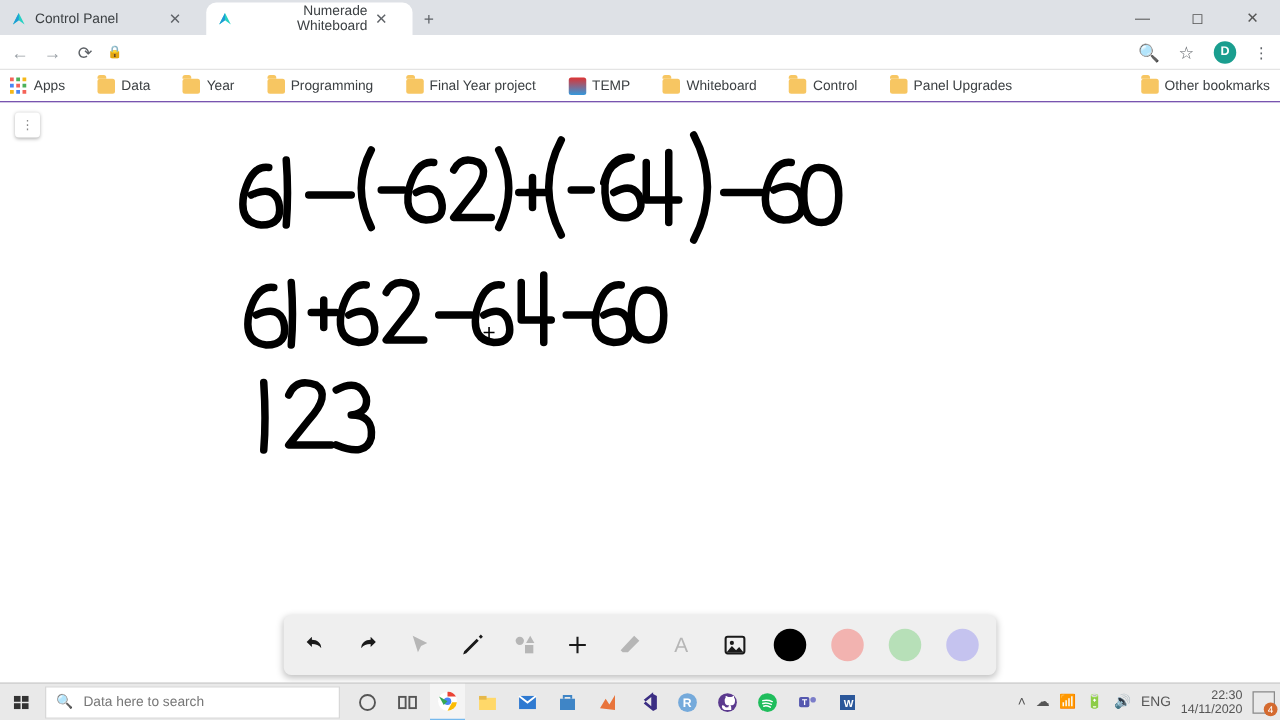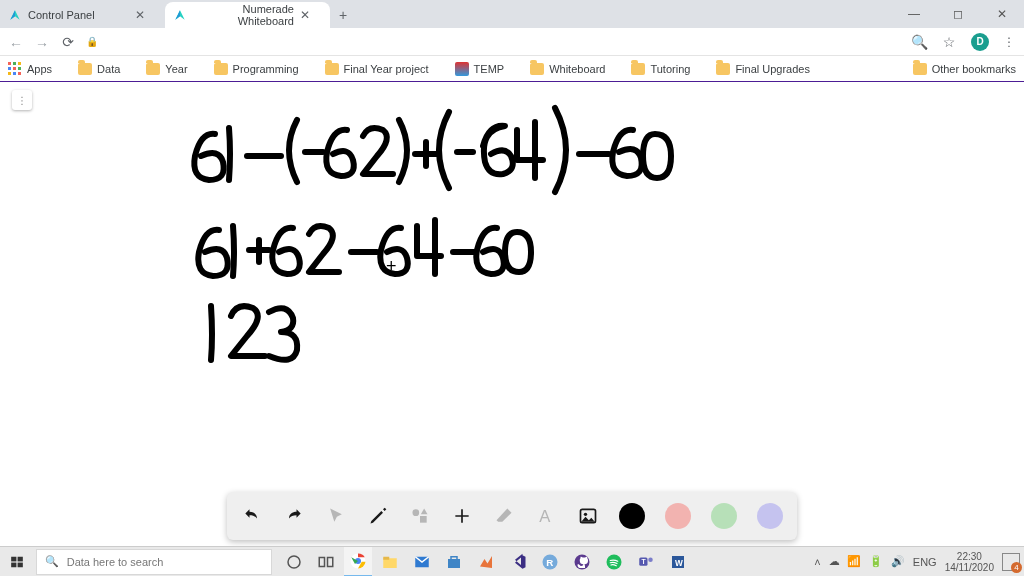--- a/index.html
+++ b/index.html
@@ -59,21 +59,21 @@
   
   .taskbar { position:absolute; left:0; right:0; bottom:0; height:30px; background:#e9e9e9; border-top:1px solid #ccc; display:flex; align-items:center; font-size:11px; color:#333; }
   .start { width:34px; height:30px; display:flex; align-items:center; justify-content:center; }
   .start svg { width:14px; height:14px; }
   .search { display:flex; align-items:center; gap:8px; background:#fff; height:26px; width:236px; padding:0 8px; border:1px solid #d8d8d8; color:#777; margin-left:2px; }
   .task-icons { display:flex; align-items:center; gap:4px; margin-left:8px; }
   .tico { width:28px; height:30px; display:flex; align-items:center; justify-content:center; }
   .tico.active { border-bottom:2px solid #76b9ed; background:rgba(255,255,255,.5); }
   .tico svg { width:18px; height:18px; }
   .tray { margin-left:auto; display:flex; align-items:center; gap:8px; padding-right:4px; color:#555; }
-  .tray .clock { text-align:center; line-height:11px; font-size:10px; }
+  .tray .clock { text-align:right; line-height:11px; font-size:10px; }
   .notif { width:18px; height:18px; border:1px solid #888; position:relative; }
   .notif .badge { position:absolute; bottom:-3px; right:-3px; background:#d46a2f; color:#fff; font-size:8px; border-radius:50%; width:11px; height:11px; display:flex; align-items:center; justify-content:center; }
 </style>
 </head>
 <body>
 
 <div class="titlebar">
   <div class="tab">
     <span class="favicon numerade-fav">
       <svg viewBox="0 0 24 24">
@@ -151,25 +151,25 @@
   <div class="bm">
       <span style="width:14px;height:14px;background:linear-gradient(#d33,#39d);border-radius:2px;"></span>
       <span>TEMP</span>
     </div>
   <div class="bm">
       <div class="fold"></div>
       <span>Whiteboard</span>
     </div>
   <div class="bm">
       <div class="fold"></div>
-      <span>Tutoring</span>
-    </div>
-  <div class="bm">
-      <div class="fold"></div>
-      <span>Final Upgrades</span>
+      <span>Control</span>
+    </div>
+  <div class="bm">
+      <div class="fold"></div>
+      <span>Panel Upgrades</span>
     </div>
   <div class="bm bm-other">
       <div class="fold"></div>
       <span>Other bookmarks</span>
     </div>
 </div>
 
 <div class="board">
   <div class="board-btn">⋮</div>
 

